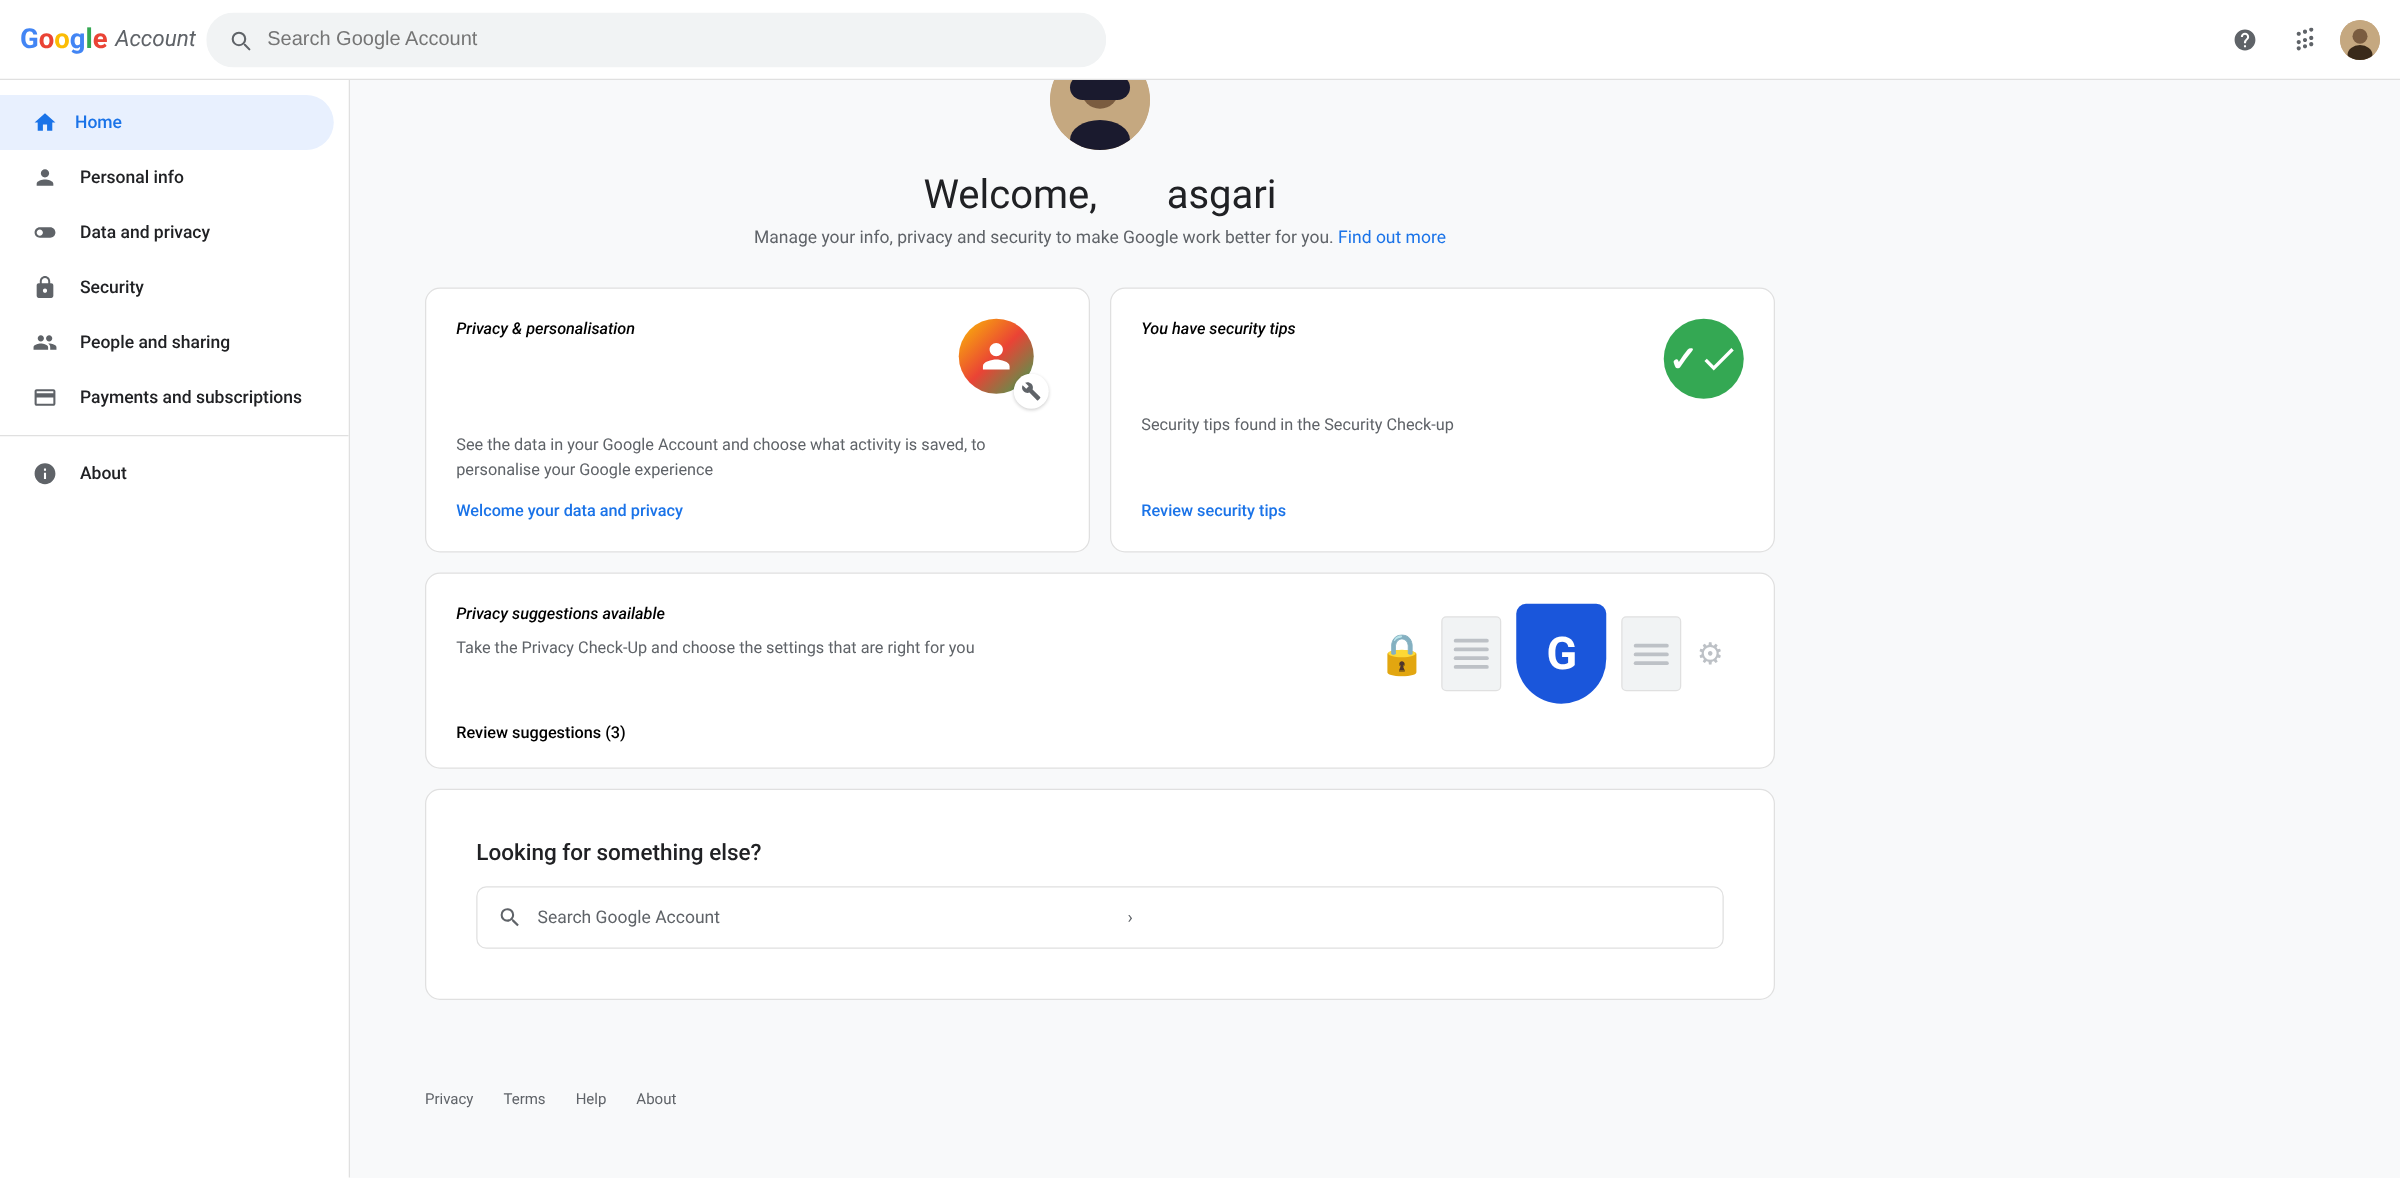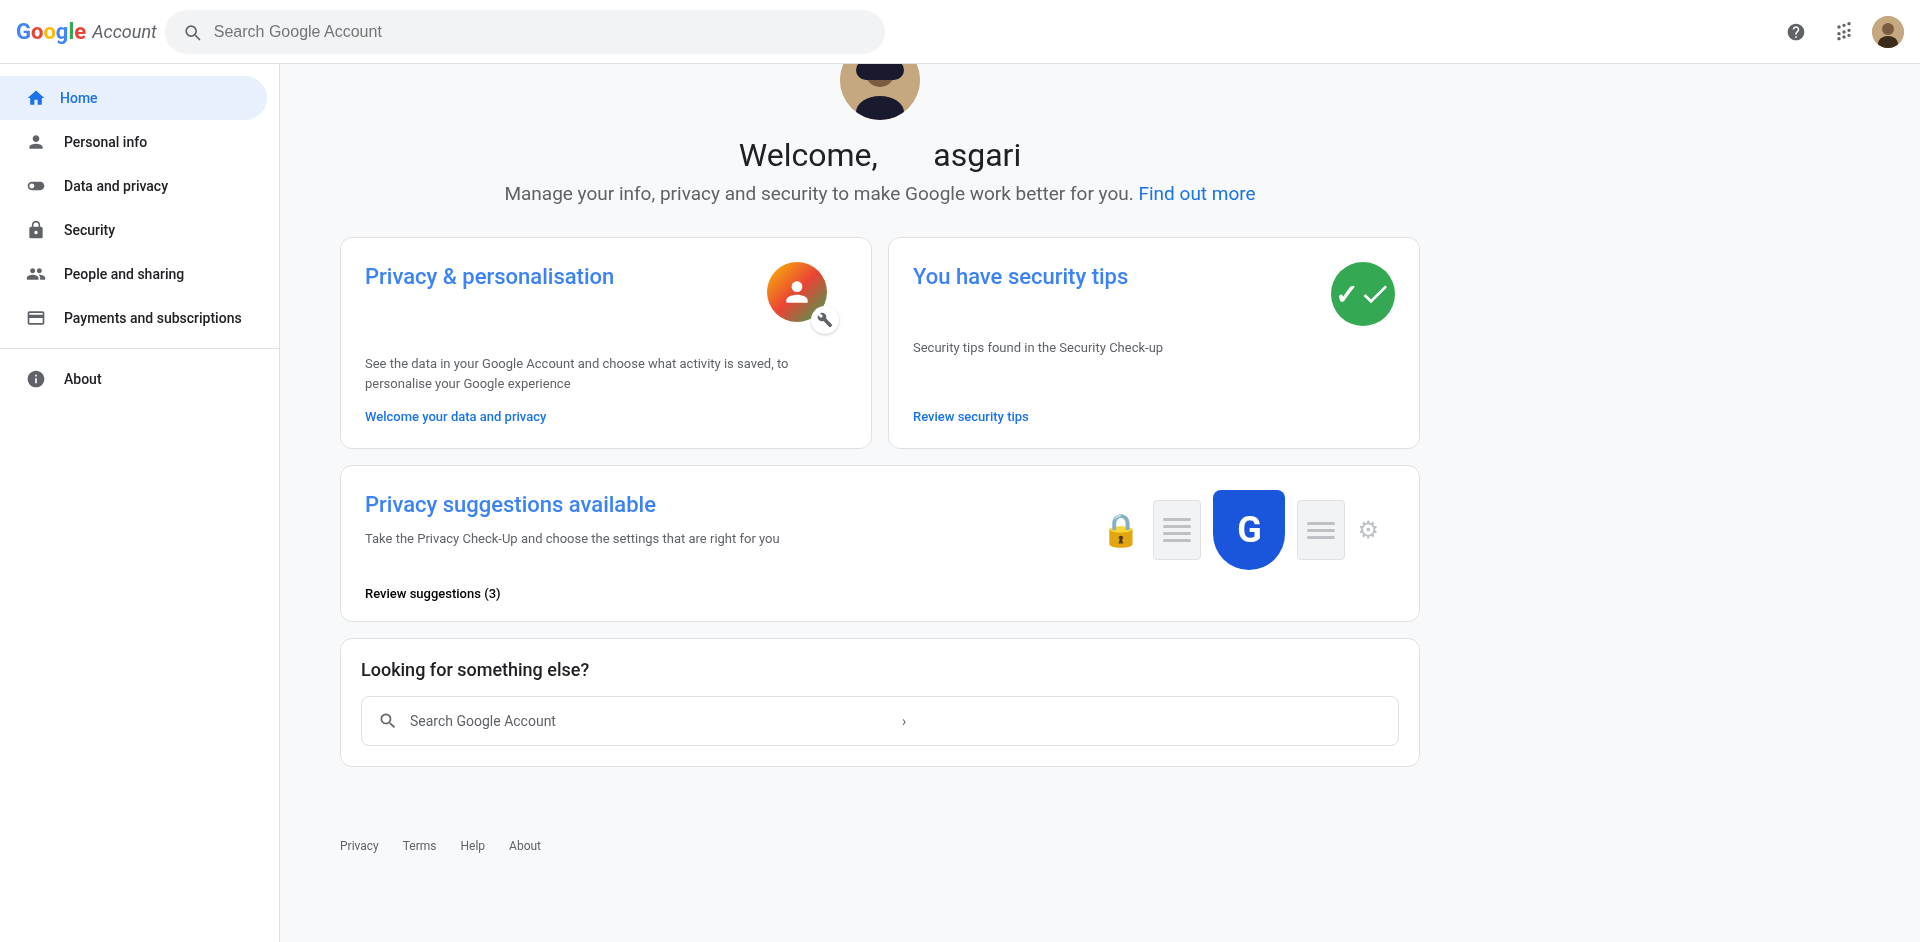--- a/index.html
+++ b/index.html
@@ -135,21 +135,21 @@
       overflow: hidden;
       display: flex; align-items: center; justify-content: center;
     }
     .welcome-title {
       font-size: 32px;
       font-weight: 400;
       color: #202124;
       margin-bottom: 8px;
     }
     .welcome-subtitle {
-      font-size: 19px;
+      font-size: 14px;
       color: #5f6368;
       text-align: left;
     }
     .welcome-subtitle a { color: #1a73e8; text-decoration: none; }
 
     
     .cards-row {
       display: flex;
       gap: 16px;
       margin-bottom: 16px;
@@ -166,24 +166,25 @@
       transition: box-shadow 0.15s;
     }
 
     .card-header {
       display: flex;
       align-items: flex-start;
       justify-content: space-between;
       margin-bottom: 12px;
     }
     .card-title {
-      font-size: 22px;
+      font-size: 13px;
       font-weight: 500;
-      color: #3b82f6;
+      color: #000000;
       line-height: 1.4;
+      font-style: italic;
     }
     .card-desc {
       font-size: 13px;
       color: #5f6368;
       line-height: 1.5;
       flex: 1;
     }
     .card-link {
       color: #1a73e8;
       font-size: 13px;
@@ -210,21 +211,21 @@
       font-weight: 500;
       display: block;
       padding: 16px 0 20px;
     }
 
     
     .search-card {
       background: #fff;
       border: 1px solid #e0e0e0;
       border-radius: 12px;
-      padding: 20px;
+      padding: 40px;
       margin-bottom: 16px;
     }
     .search-card-title {
       font-size: 18px;
       font-weight: 500;
       color: #202124;
       margin-bottom: 16px;
     }
     .search-card-row {
       display: flex;

